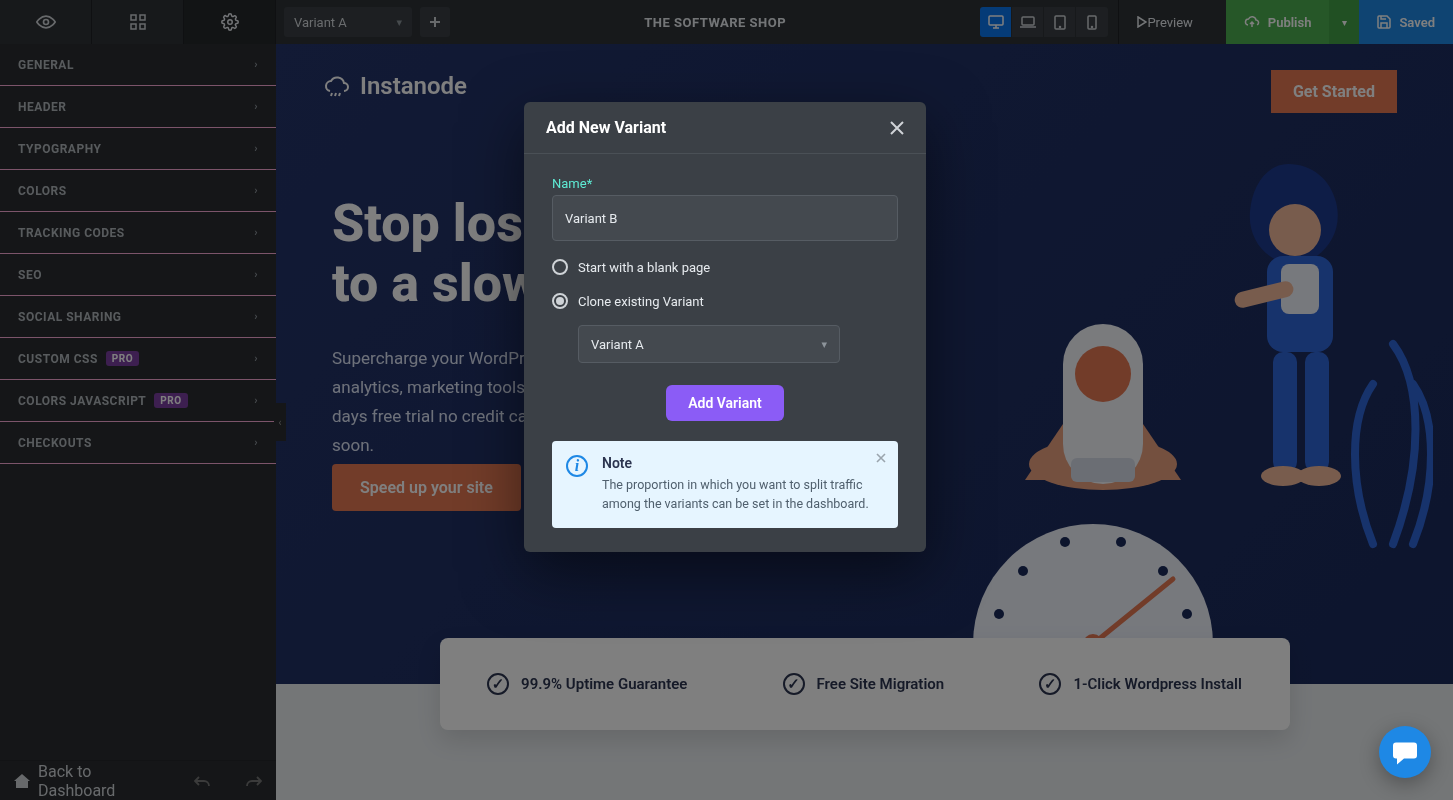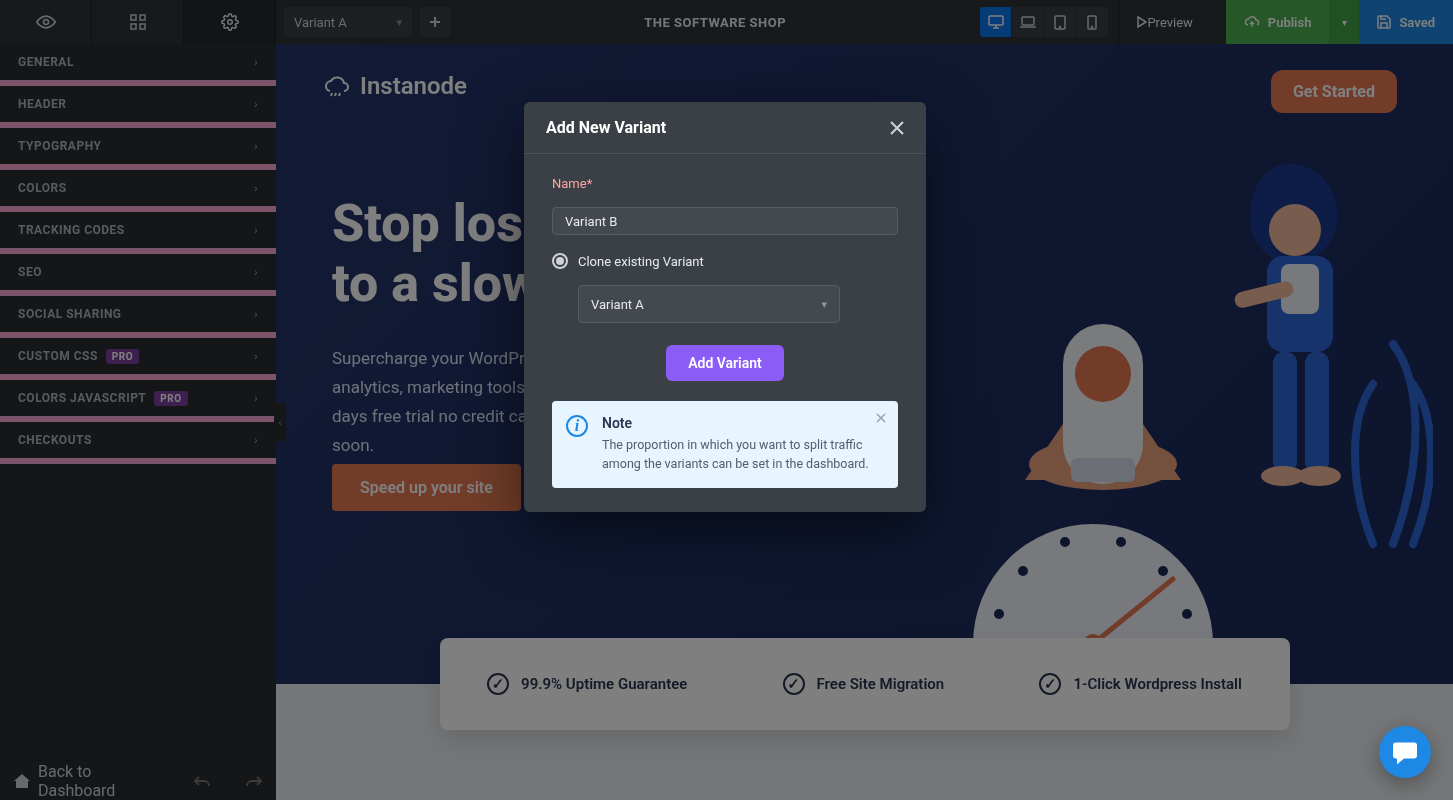--- a/index.html
+++ b/index.html
@@ -17,42 +17,42 @@
 .device-group { display: flex; height: 30px; margin-right: 10px; }
 .device-btn { width: 32px; height: 30px; background: #3a3f44; display: flex; align-items: center; justify-content: center; color: #cfd3d7; border-right: 1px solid #2e3236; }
 .device-btn.active { background: #0b76ef; color: #fff; }
 .device-btn:first-child { border-radius: 3px 0 0 3px; }
 .device-btn:last-child { border-radius: 0 3px 3px 0; border-right: none; }
 .preview-btn { height: 44px; padding: 0 18px; display: flex; align-items: center; color: #e6eaee; font-size: 13px; border-left: 1px solid #1e2124; }
 .publish-btn { height: 44px; padding: 0 18px; display: flex; align-items: center; gap: 8px; color: #fff; font-size: 13px; font-weight: 600; background: #4caf50; margin-left: 15px; }
 .publish-chevron { width: 30px; display: flex; align-items: center; justify-content: center; background: #43a047; color: #fff; height: 44px; }
 .saved-btn { height: 44px; padding: 0 18px; display: flex; align-items: center; gap: 8px; color: #fff; font-size: 13px; font-weight: 600; background: #1e88e5; }
 .sidebar { position: absolute; left: 0; top: 44px; width: 276px; bottom: 0; background: #2a2d30; z-index: 4; display: flex; flex-direction: column; }
-.side-item { height: 42px; display: flex; align-items: center; padding: 0 18px; color: #b0b6bb; font-size: 12px; font-weight: 700; letter-spacing: .5px; justify-content: space-between; border-bottom: 6px solid #f9a8d4; }
+.side-item { height: 42px; display: flex; align-items: center; padding: 0 18px; color: #b0b6bb; font-size: 12px; font-weight: 700; letter-spacing: .5px; justify-content: space-between; border-bottom: 1px solid #f9a8d4; }
 .side-item .lbls { display: flex; align-items: center; gap: 8px; }
 .pro-badge { background: #7b3fa0; color: #fff; font-size: 10px; font-weight: 700; padding: 2px 6px; border-radius: 3px; letter-spacing: .5px; }
 .side-footer { margin-top: auto; height: 40px; display: flex; align-items: center; padding-left: 14px; color: #cfd3d7; font-size: 16px; gap: 8px; border-top: 1px solid #24272a; }
 .side-undo { width: 44px; display: flex; justify-content: center; color: #777; }
 .side-collapse { position: absolute; top: 50%; right: -10px; transform: translateY(-50%); width: 12px; height: 38px; background: #2a2d30; display: flex; align-items: center; justify-content: center; color: #999; font-size: 10px; }
 .canvas { position: absolute; left: 276px; top: 44px; right: 0; bottom: 0; background: #e8ecef; z-index: 1; overflow: hidden; }
 .hero { position: relative; width: 100%; height: 640px; background: linear-gradient(135deg,#24346a 0%, #1a2a5b 100%); }
 .logo { position: absolute; left: 46px; top: 28px; display: flex; align-items: center; gap: 10px; color: #fff; font-size: 24px; font-weight: 600; }
-.get-started { position: absolute; right: 56px; top: 26px; background: #e57853; color: #fff; font-weight: 700; font-size: 16px; padding: 12px 22px; border-radius: 12px; }
+.get-started { position: absolute; right: 56px; top: 26px; background: #e57853; color: #fff; font-weight: 700; font-size: 16px; padding: 12px 22px; border-radius: 0; }
 .headline { position: absolute; left: 56px; top: 150px; color: #fff; font-size: 52px; font-weight: 800; line-height: 1.15; }
 .sub { position: absolute; left: 56px; top: 300px; color: #dbe2f4; font-size: 17px; line-height: 1.7; max-width: 460px; }
 .cta { position: absolute; left: 56px; top: 420px; background: #e57853; color: #fff; font-weight: 600; font-size: 16px; padding: 14px 28px; border-radius: 4px; }
 .illus { position: absolute; right: 20px; top: 100px; width: 520px; height: 520px; }
 .feature-bar { position: absolute; left: 50%; transform: translateX(-50%); bottom: -46px; background: #fff; border-radius: 8px; height: 92px; width: 850px; display: flex; align-items: center; justify-content: space-around; box-shadow: 0 10px 24px rgba(0,0,0,.12); }
 .feat { display: flex; align-items: center; gap: 12px; color: #2c3550; font-size: 15px; font-weight: 600; }
 .feat .check { width: 22px; height: 22px; border: 2px solid #2c3550; border-radius: 50%; display: flex; align-items: center; justify-content: center; }
 .modal { position: absolute; left: 524px; top: 102px; width: 402px; background: #3b4046; border-radius: 6px; z-index: 100; box-shadow: 0 20px 60px rgba(0,0,0,.5); color: #e6eaee; padding-bottom: 24px; }
 .modal-head { height: 52px; display: flex; align-items: center; padding: 0 22px; font-size: 16px; font-weight: 700; border-bottom: 1px solid #4a5056; justify-content: space-between; color: #fff; }
 .modal-body { padding: 22px 28px 0 28px; }
-.m-label { font-size: 13px; color: #fca5a5; margin-bottom: 16px; }
-.m-input { width: 100%; height: 28px; background: #44494f; border: 1px solid #565c63; border-radius: 4px; padding: 0 12px; color: #e6eaee; font-size: 13px; }
+.m-label { font-size: 13px; color: #5eead4; margin-bottom: 4px; }
+.m-input { width: 100%; height: 46px; background: #44494f; border: 1px solid #565c63; border-radius: 4px; padding: 0 12px; color: #e6eaee; font-size: 13px; }
 .radio-row { display: flex; align-items: center; gap: 10px; margin-top: 18px; font-size: 13px; color: #e6eaee; }
 .radio { width: 16px; height: 16px; border: 2px solid #cfd3d7; border-radius: 50%; display: flex; align-items: center; justify-content: center; }
 .radio.checked::after { content: ""; width: 8px; height: 8px; background: #cfd3d7; border-radius: 50%; }
 .m-select { margin: 16px 0 0 26px; width: 262px; height: 38px; background: #44494f; border: 1px solid #565c63; border-radius: 4px; display: flex; align-items: center; padding: 0 12px; justify-content: space-between; font-size: 13px; color: #e6eaee; }
 .m-submit { margin: 22px auto 0; display: block; background: #8b5cf6; color: #fff; font-weight: 600; font-size: 14px; padding: 10px 22px; border-radius: 6px; }
 .note { margin: 20px 28px 0; background: #e6f5ff; border-radius: 4px; padding: 14px 16px 14px 50px; position: relative; color: #50606e; }
 .note .nicon { position: absolute; left: 14px; top: 14px; width: 22px; height: 22px; border: 2px solid #1e88e5; border-radius: 50%; color: #1e88e5; display: flex; align-items: center; justify-content: center; font-style: italic; font-weight: 700; font-family: Georgia, serif; }
 .note .ntitle { color: #2c3550; font-weight: 600; font-size: 14px; margin-bottom: 4px; }
 .note .nbody { font-size: 12.5px; line-height: 1.55; }
 .note .nclose { position: absolute; right: 12px; top: 12px; color: #7f8b95; }
@@ -324,20 +324,24 @@
       <span style="cursor:pointer">
         <svg width="14" height="14" viewBox="0 0 14 14" stroke="#cfd3d7" stroke-width="2">
             <path d="M1 1l12 12M13 1L1 13"></path>
           </svg>
       </span>
     </div>
     <div class="modal-body">
       <div class="m-label">Name*</div>
       <input class="m-input" value="Variant B" style="">
       <div class="radio-row">
+        <span class="radio"></span>
+        <span>Start with a blank page</span>
+      </div>
+      <div class="radio-row">
         <span class="radio checked"></span>
         <span>Clone existing Variant</span>
       </div>
       <div class="m-select">
         <span>Variant A</span>
         <span class="chev">▾</span>
       </div>
       <button class="m-submit" style="border:none">Add Variant</button>
     </div>
     <div class="note">

